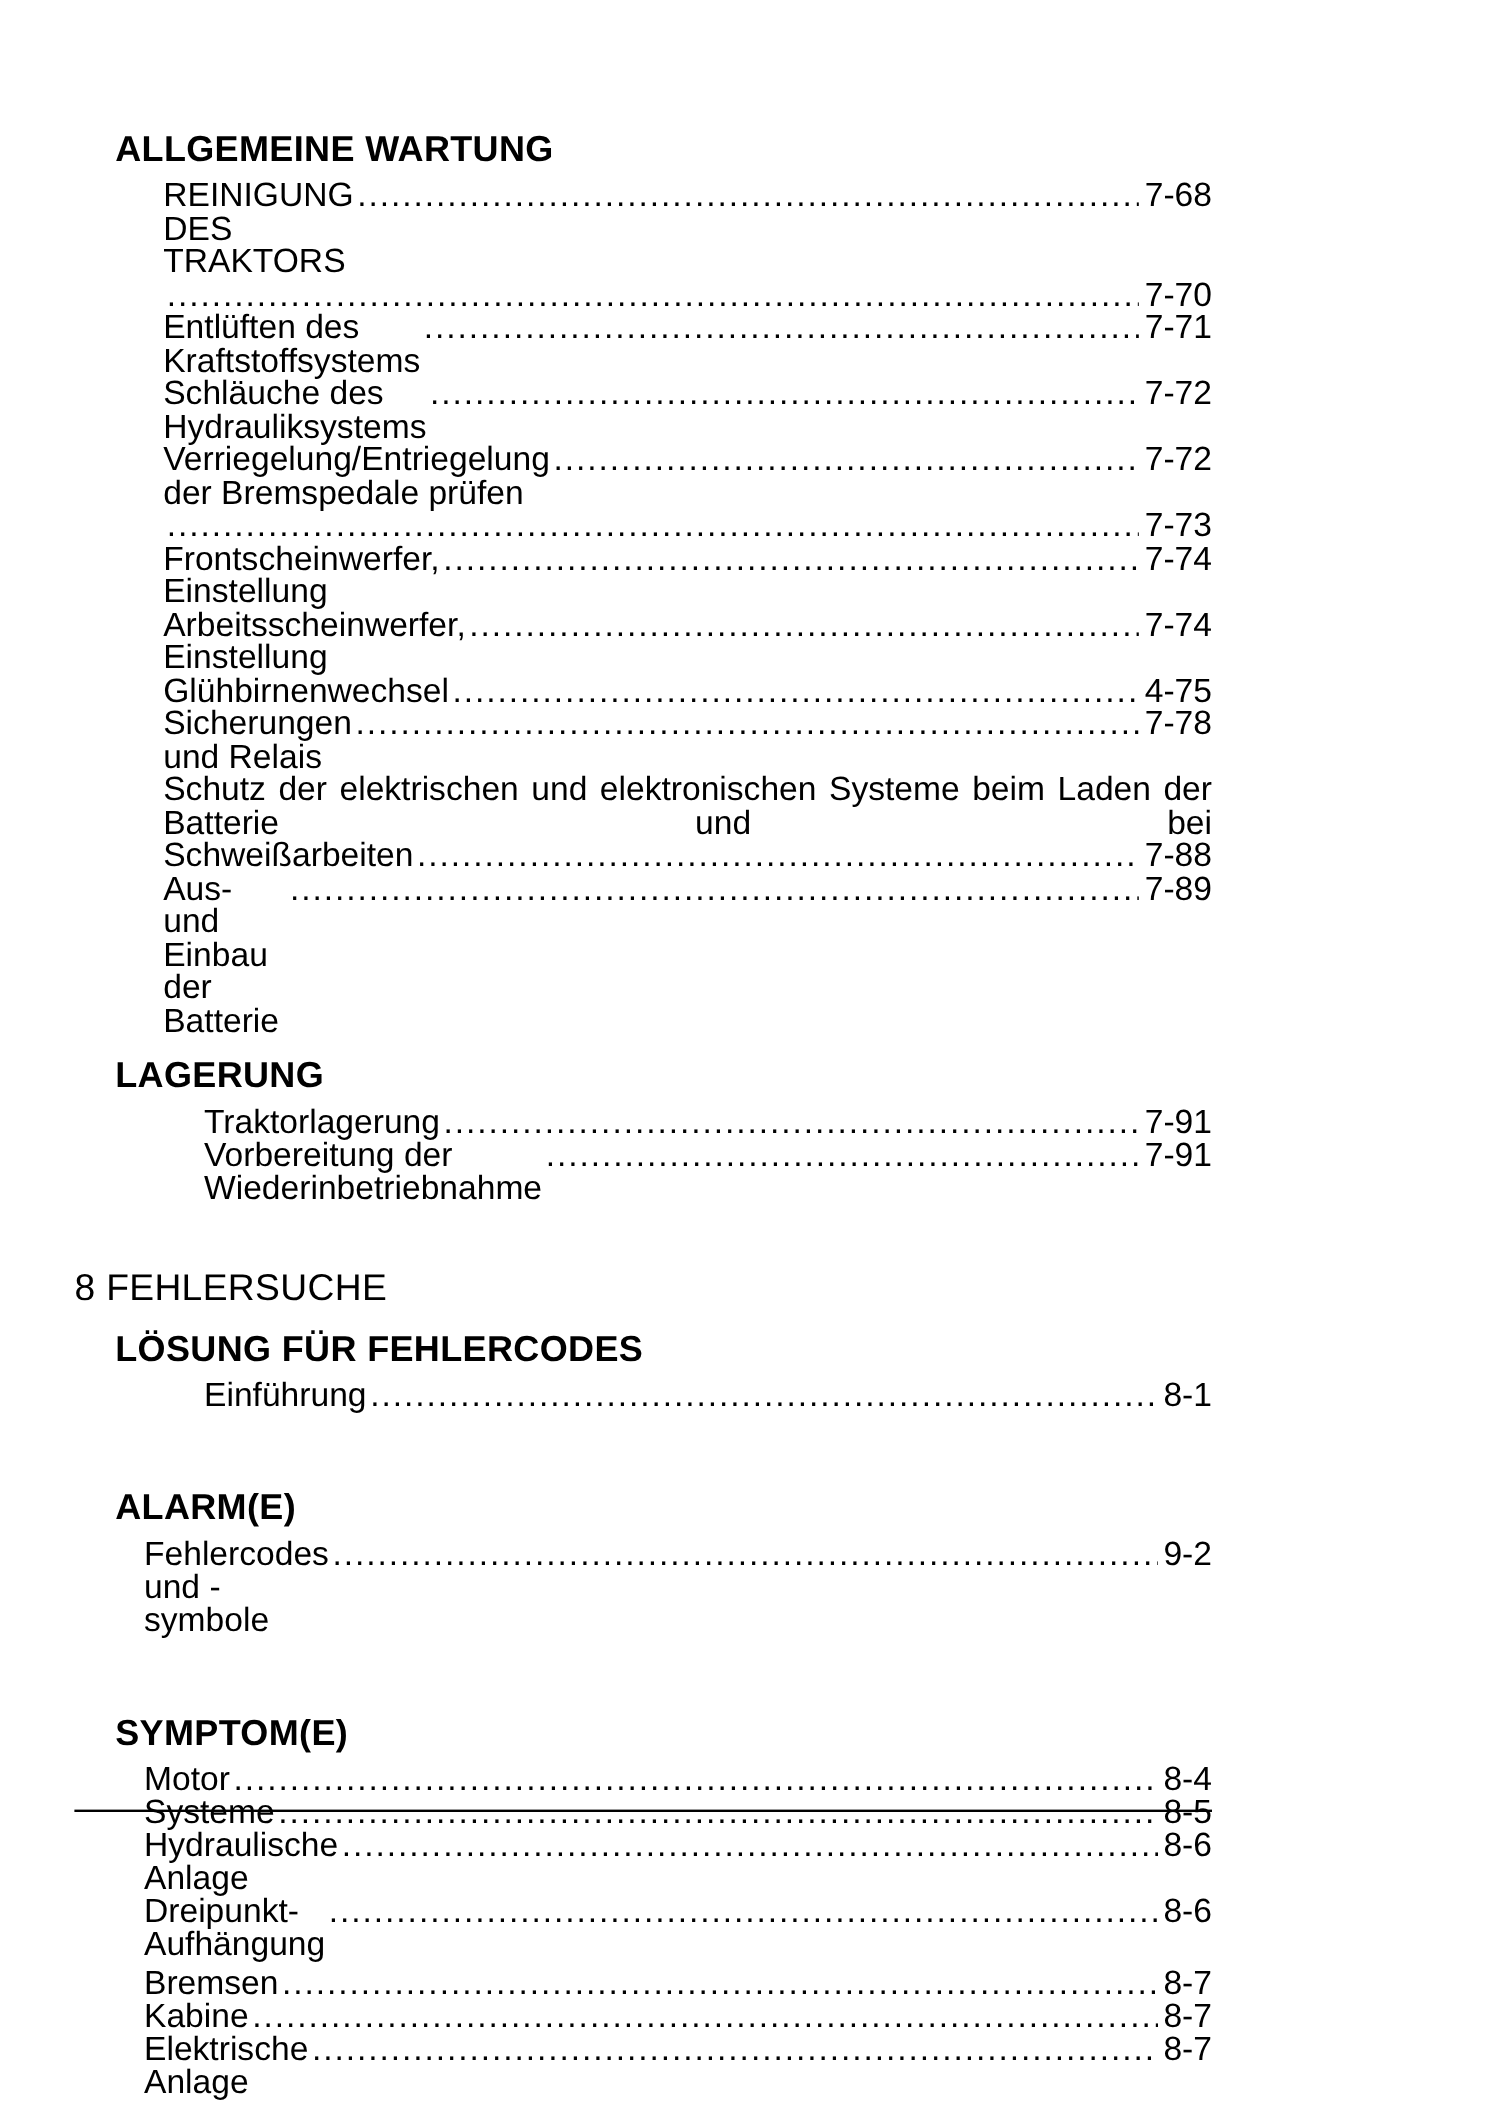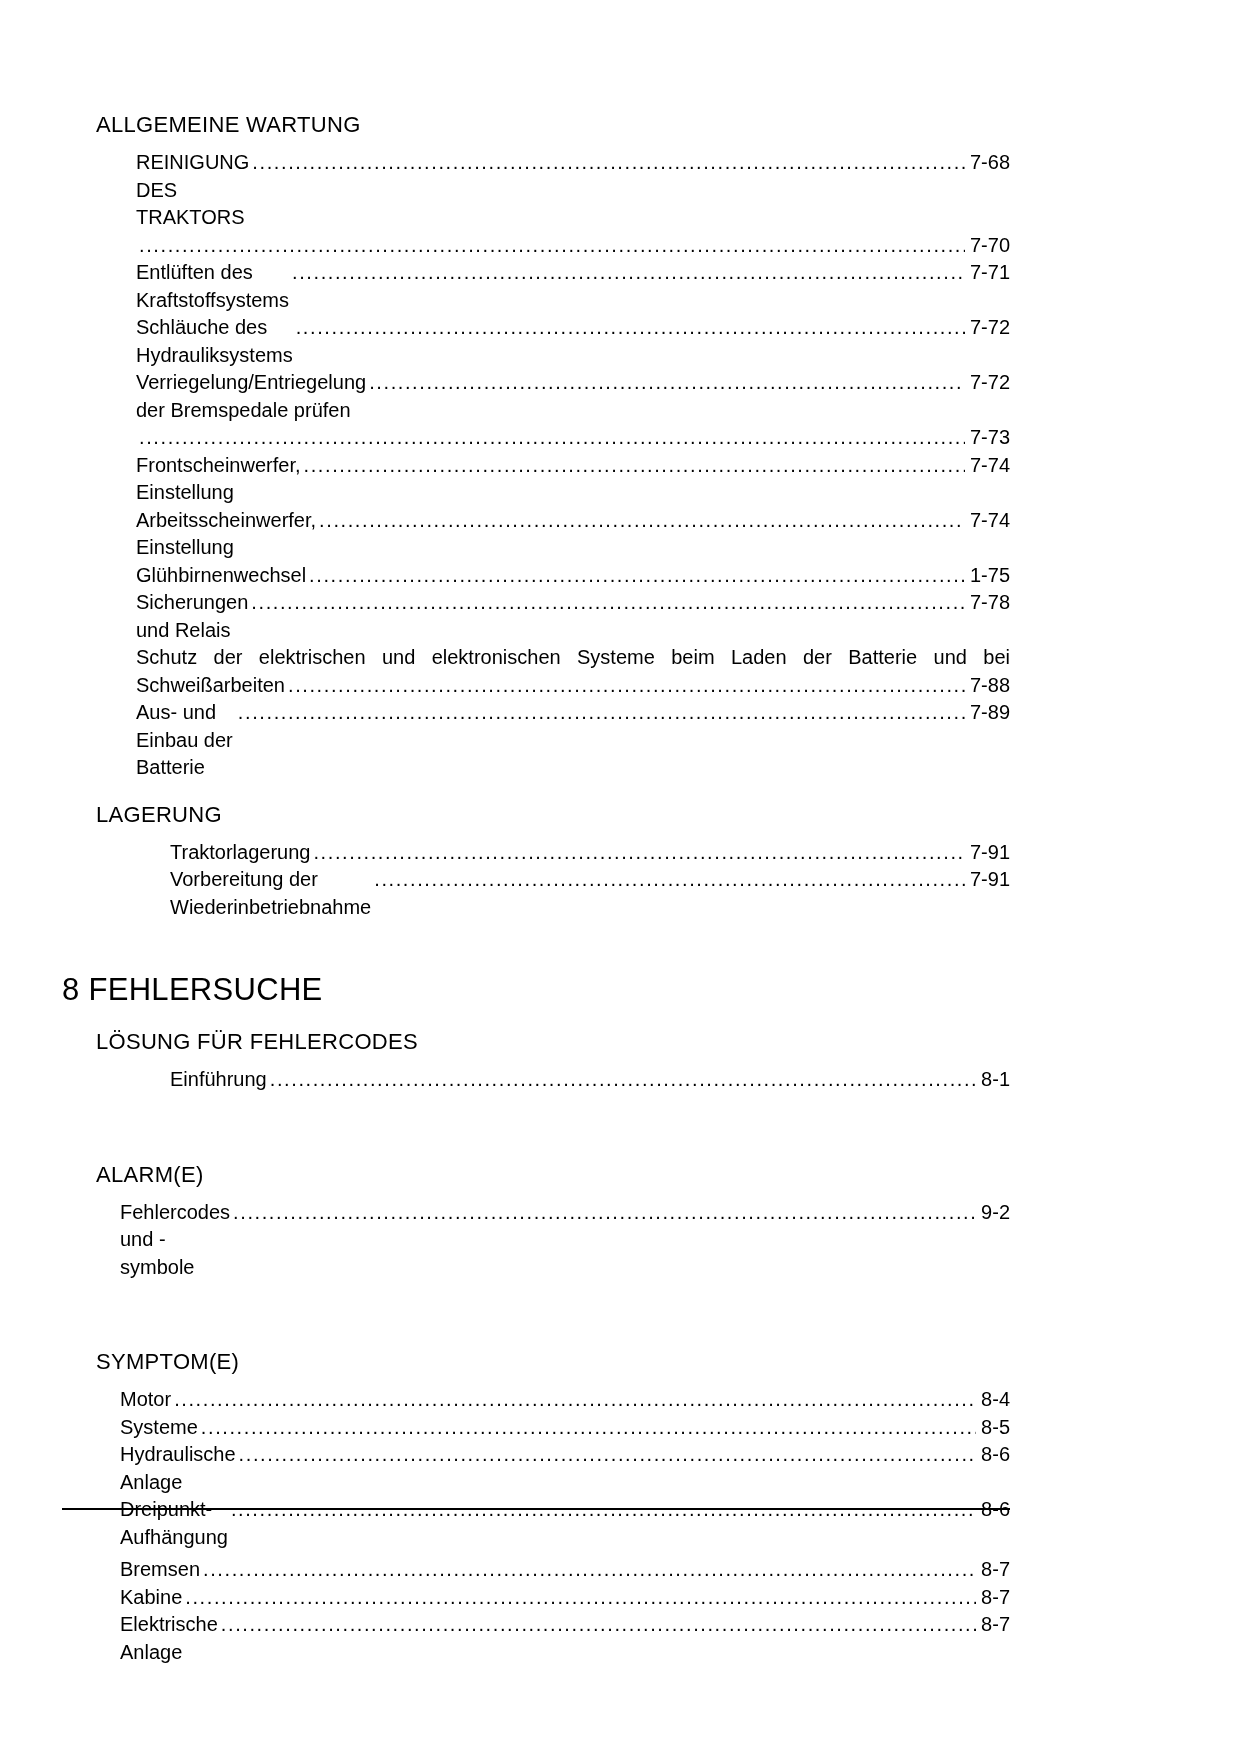--- a/index.html
+++ b/index.html
@@ -24,34 +24,34 @@
 
   
   .chap-title {
     font-size: 31px;
     line-height: 38px;
     font-weight: 400;
     margin: 50px 0 8px 0;
     letter-spacing: 0.3px;
   }
   .sec-title {
-    font-size: 22px;
+    font-size: 30px;
     line-height: 37px;
-    font-weight: 400;
+    font-weight: 700;
     margin: 14px 0 6px 34px;
     letter-spacing: 0.3px;
   }
   .first { margin-top: 0; }
   .gap-large { margin-top: 62px; }
 
   
   .row {
     display: flex;
     align-items: baseline;
-    font-size: 20px;
+    font-size: 28px;
     line-height: 27.5px;
   }
   .row.sp { margin-top: 5px; }
   .lv1 { margin-left: 74px; }
   .lv2 { margin-left: 108px; }
   .lv3 { margin-left: 58px; }
 
   .lbl { white-space: normal; }
   .dots {
     flex: 1 1 auto;
@@ -122,21 +122,21 @@
         <span class="pg">7-74</span>
       </div>
       <div class="row lv1">
         <span class="lbl">Arbeitsscheinwerfer, Einstellung</span>
         <span class="dots"></span>
         <span class="pg">7-74</span>
       </div>
       <div class="row lv1">
         <span class="lbl">Glühbirnenwechsel</span>
         <span class="dots"></span>
-        <span class="pg">1-75</span>
+        <span class="pg">4-75</span>
       </div>
       <div class="row lv1">
         <span class="lbl">Sicherungen und Relais</span>
         <span class="dots"></span>
         <span class="pg">7-78</span>
       </div>
       <div class="row lv1 justify">
         <span class="lbl">Schutz der elektrischen und elektronischen Systeme beim Laden der Batterie und bei</span>
       </div>
       <div class="row lv1">

